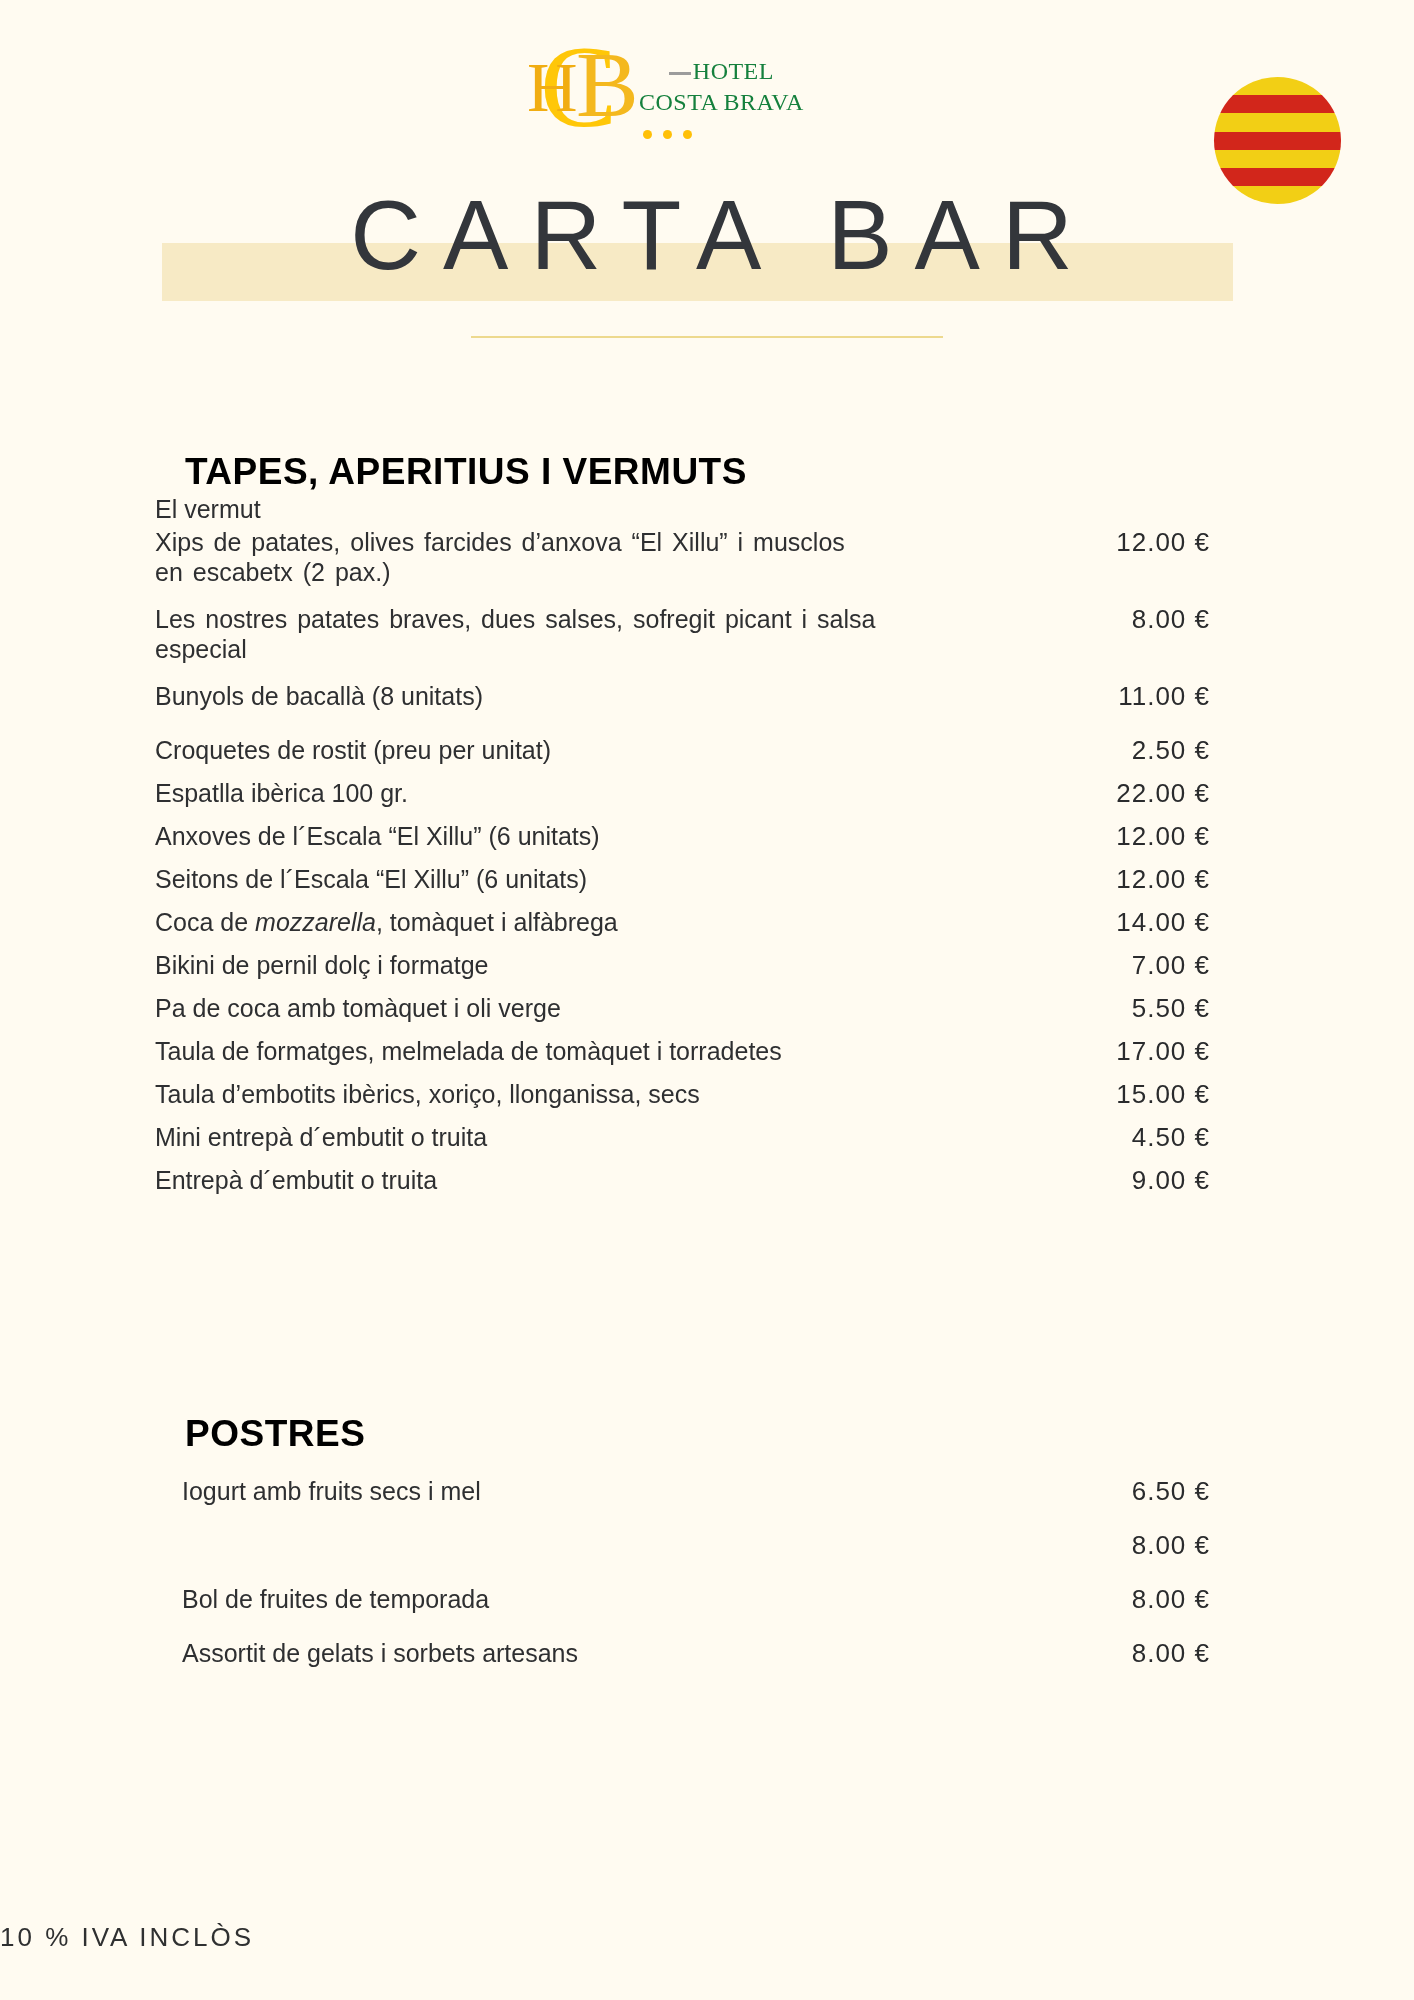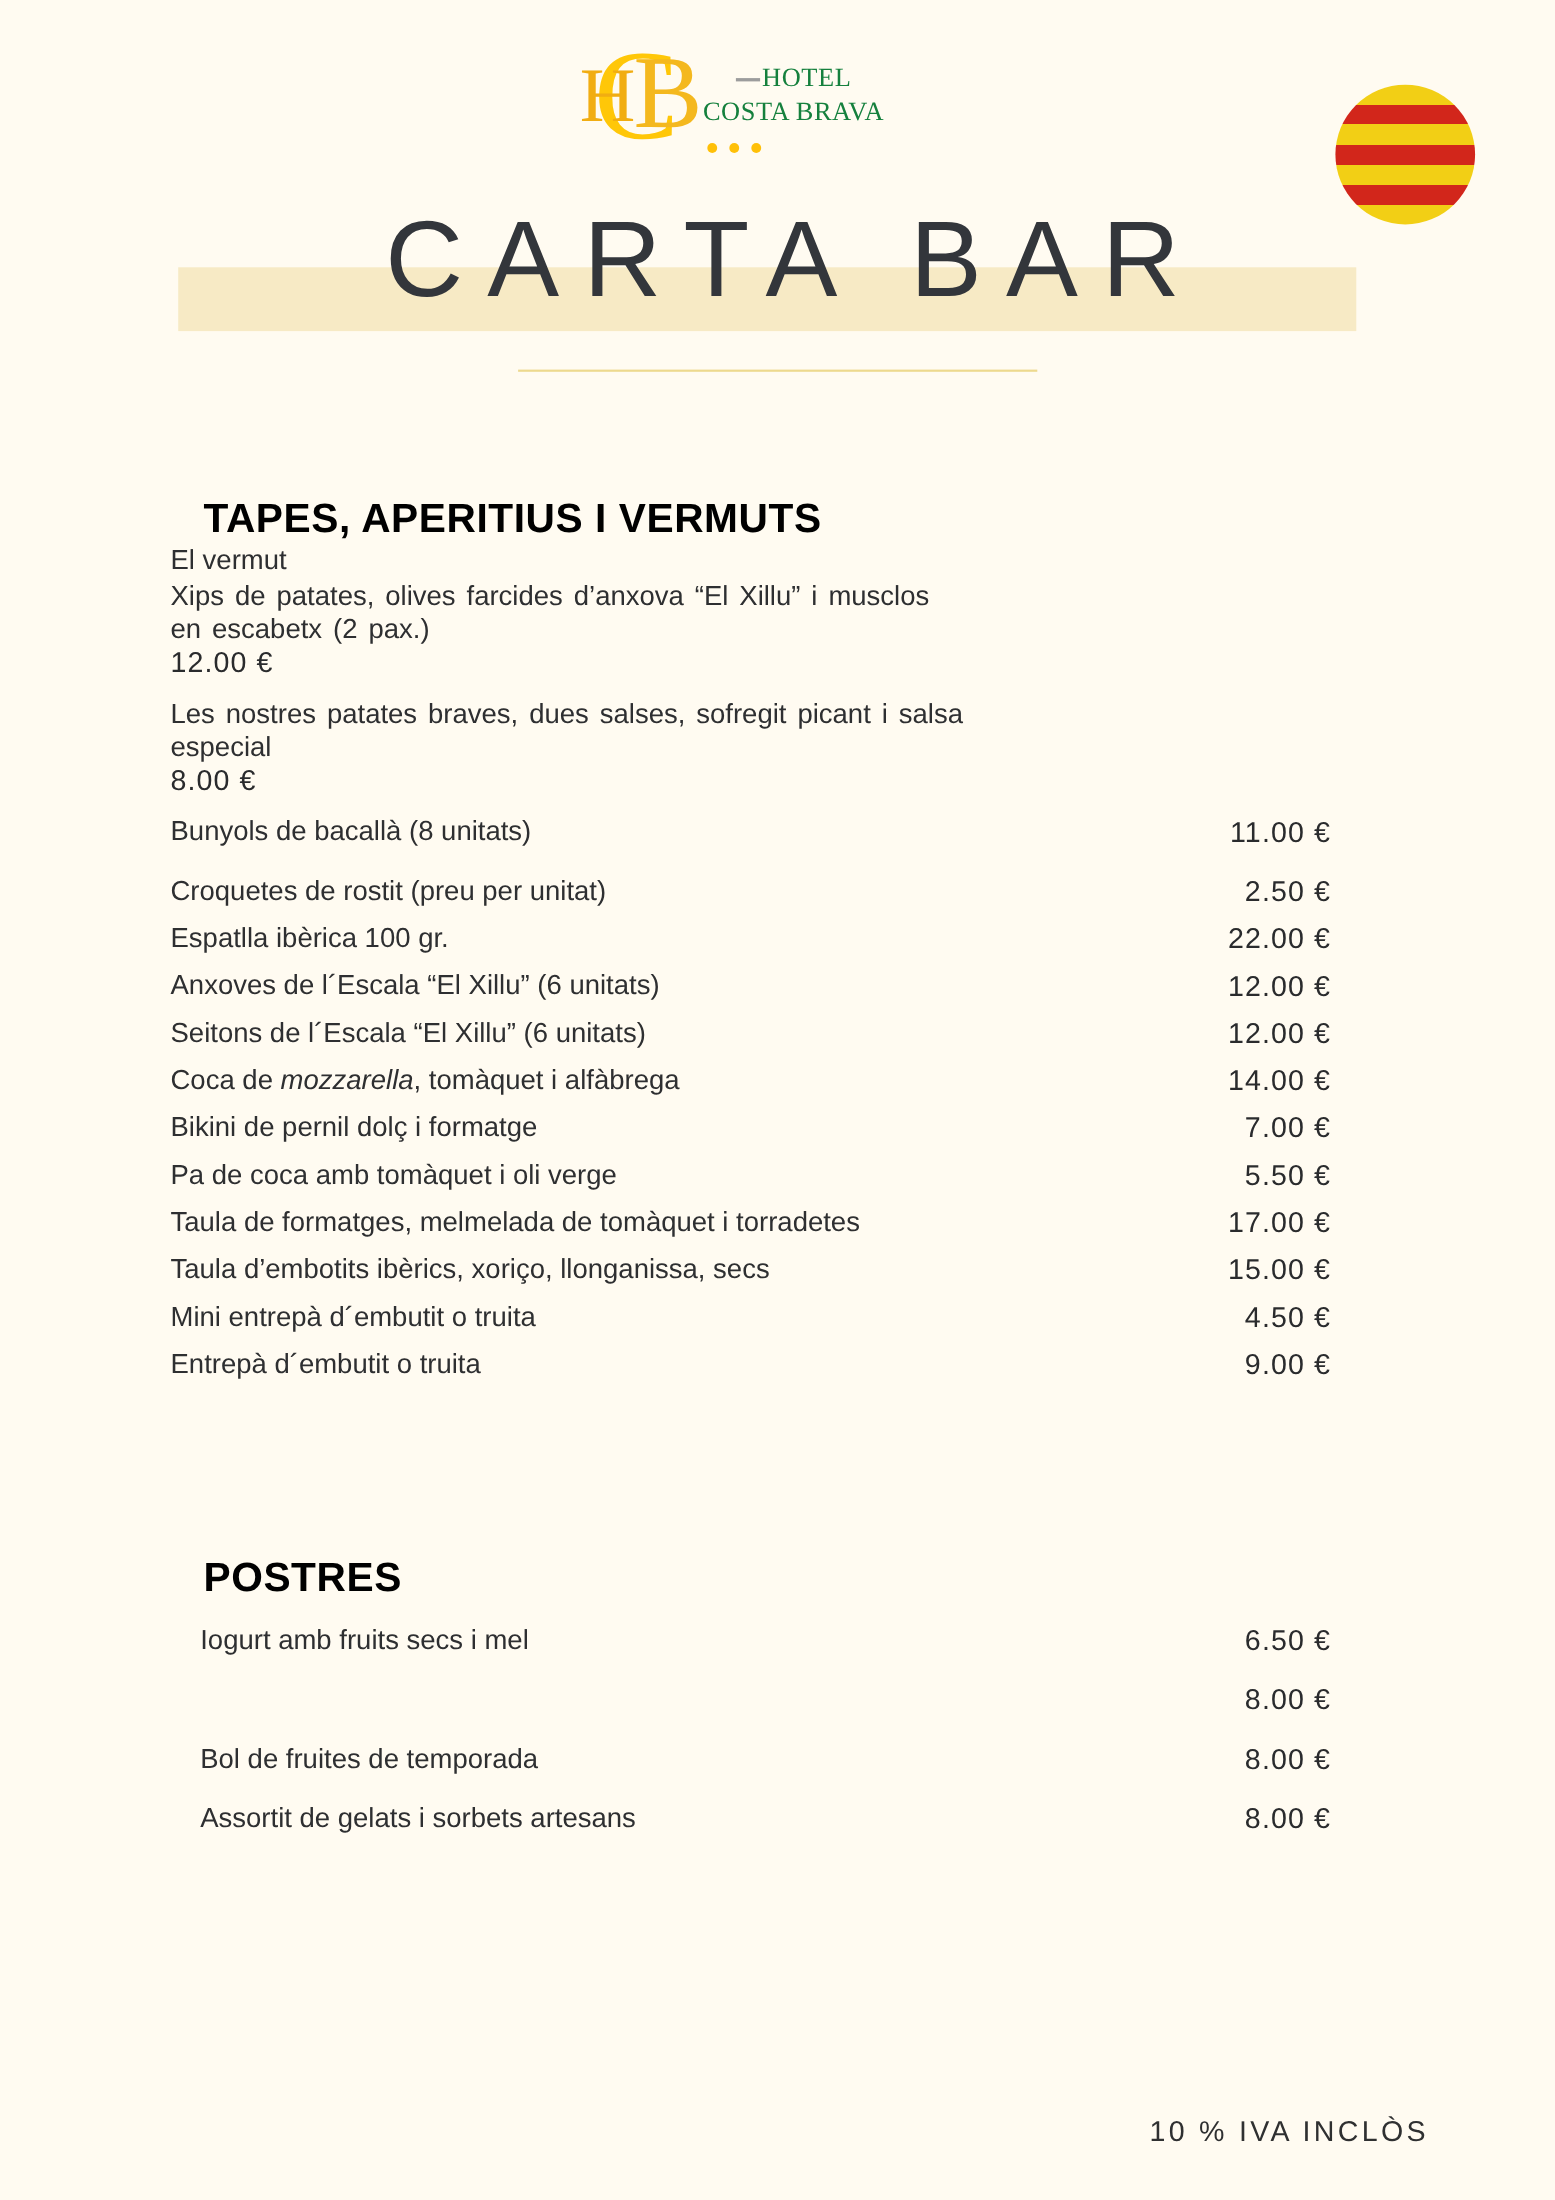--- a/index.html
+++ b/index.html
@@ -39,26 +39,26 @@
   .s0{top:450px;}
   .s1{top:1412px;}
   .s0 .items{}
   .s1 .items{margin-top:20px;padding-left:27px;}
   .row{display:flex;align-items:flex-start;margin-bottom:13px;font-size:25px;line-height:30px;}
   .name{width:815px;white-space:pre-line;color:#2E2F31;}
   .name.wrapped{word-spacing:3px;}
   .name em{font-style:italic;text-align:right;}
   .price{flex:1;text-align:right;font-size:26px;letter-spacing:1px;color:#2A2B2D;white-space:nowrap;}
   .s0 .row:nth-child(1){margin-bottom:3px;}
-  .s0 .row:nth-child(2),.s0 .row:nth-child(3){margin-bottom:17px;flex-direction:column;}
+  .s0 .row:nth-child(2),.s0 .row:nth-child(3){margin-bottom:17px;}
   .s0 .row:nth-child(4){margin-bottom:24px;}
   .s1 .row{margin-bottom:24px;}
 
   
-  .footer{position:absolute;left:0;top:1922px;width:1299px;text-align:right;
+  .footer{position:absolute;left:0;top:1922px;width:1299px;text-align:left;
           font-size:26px;letter-spacing:3px;color:#2F3031;}
 </style>
 </head>
 <body>
 
 <div class="page">
 
   <div class="logo">
     <div class="monogram">
       <span class="m-c">C</span>

